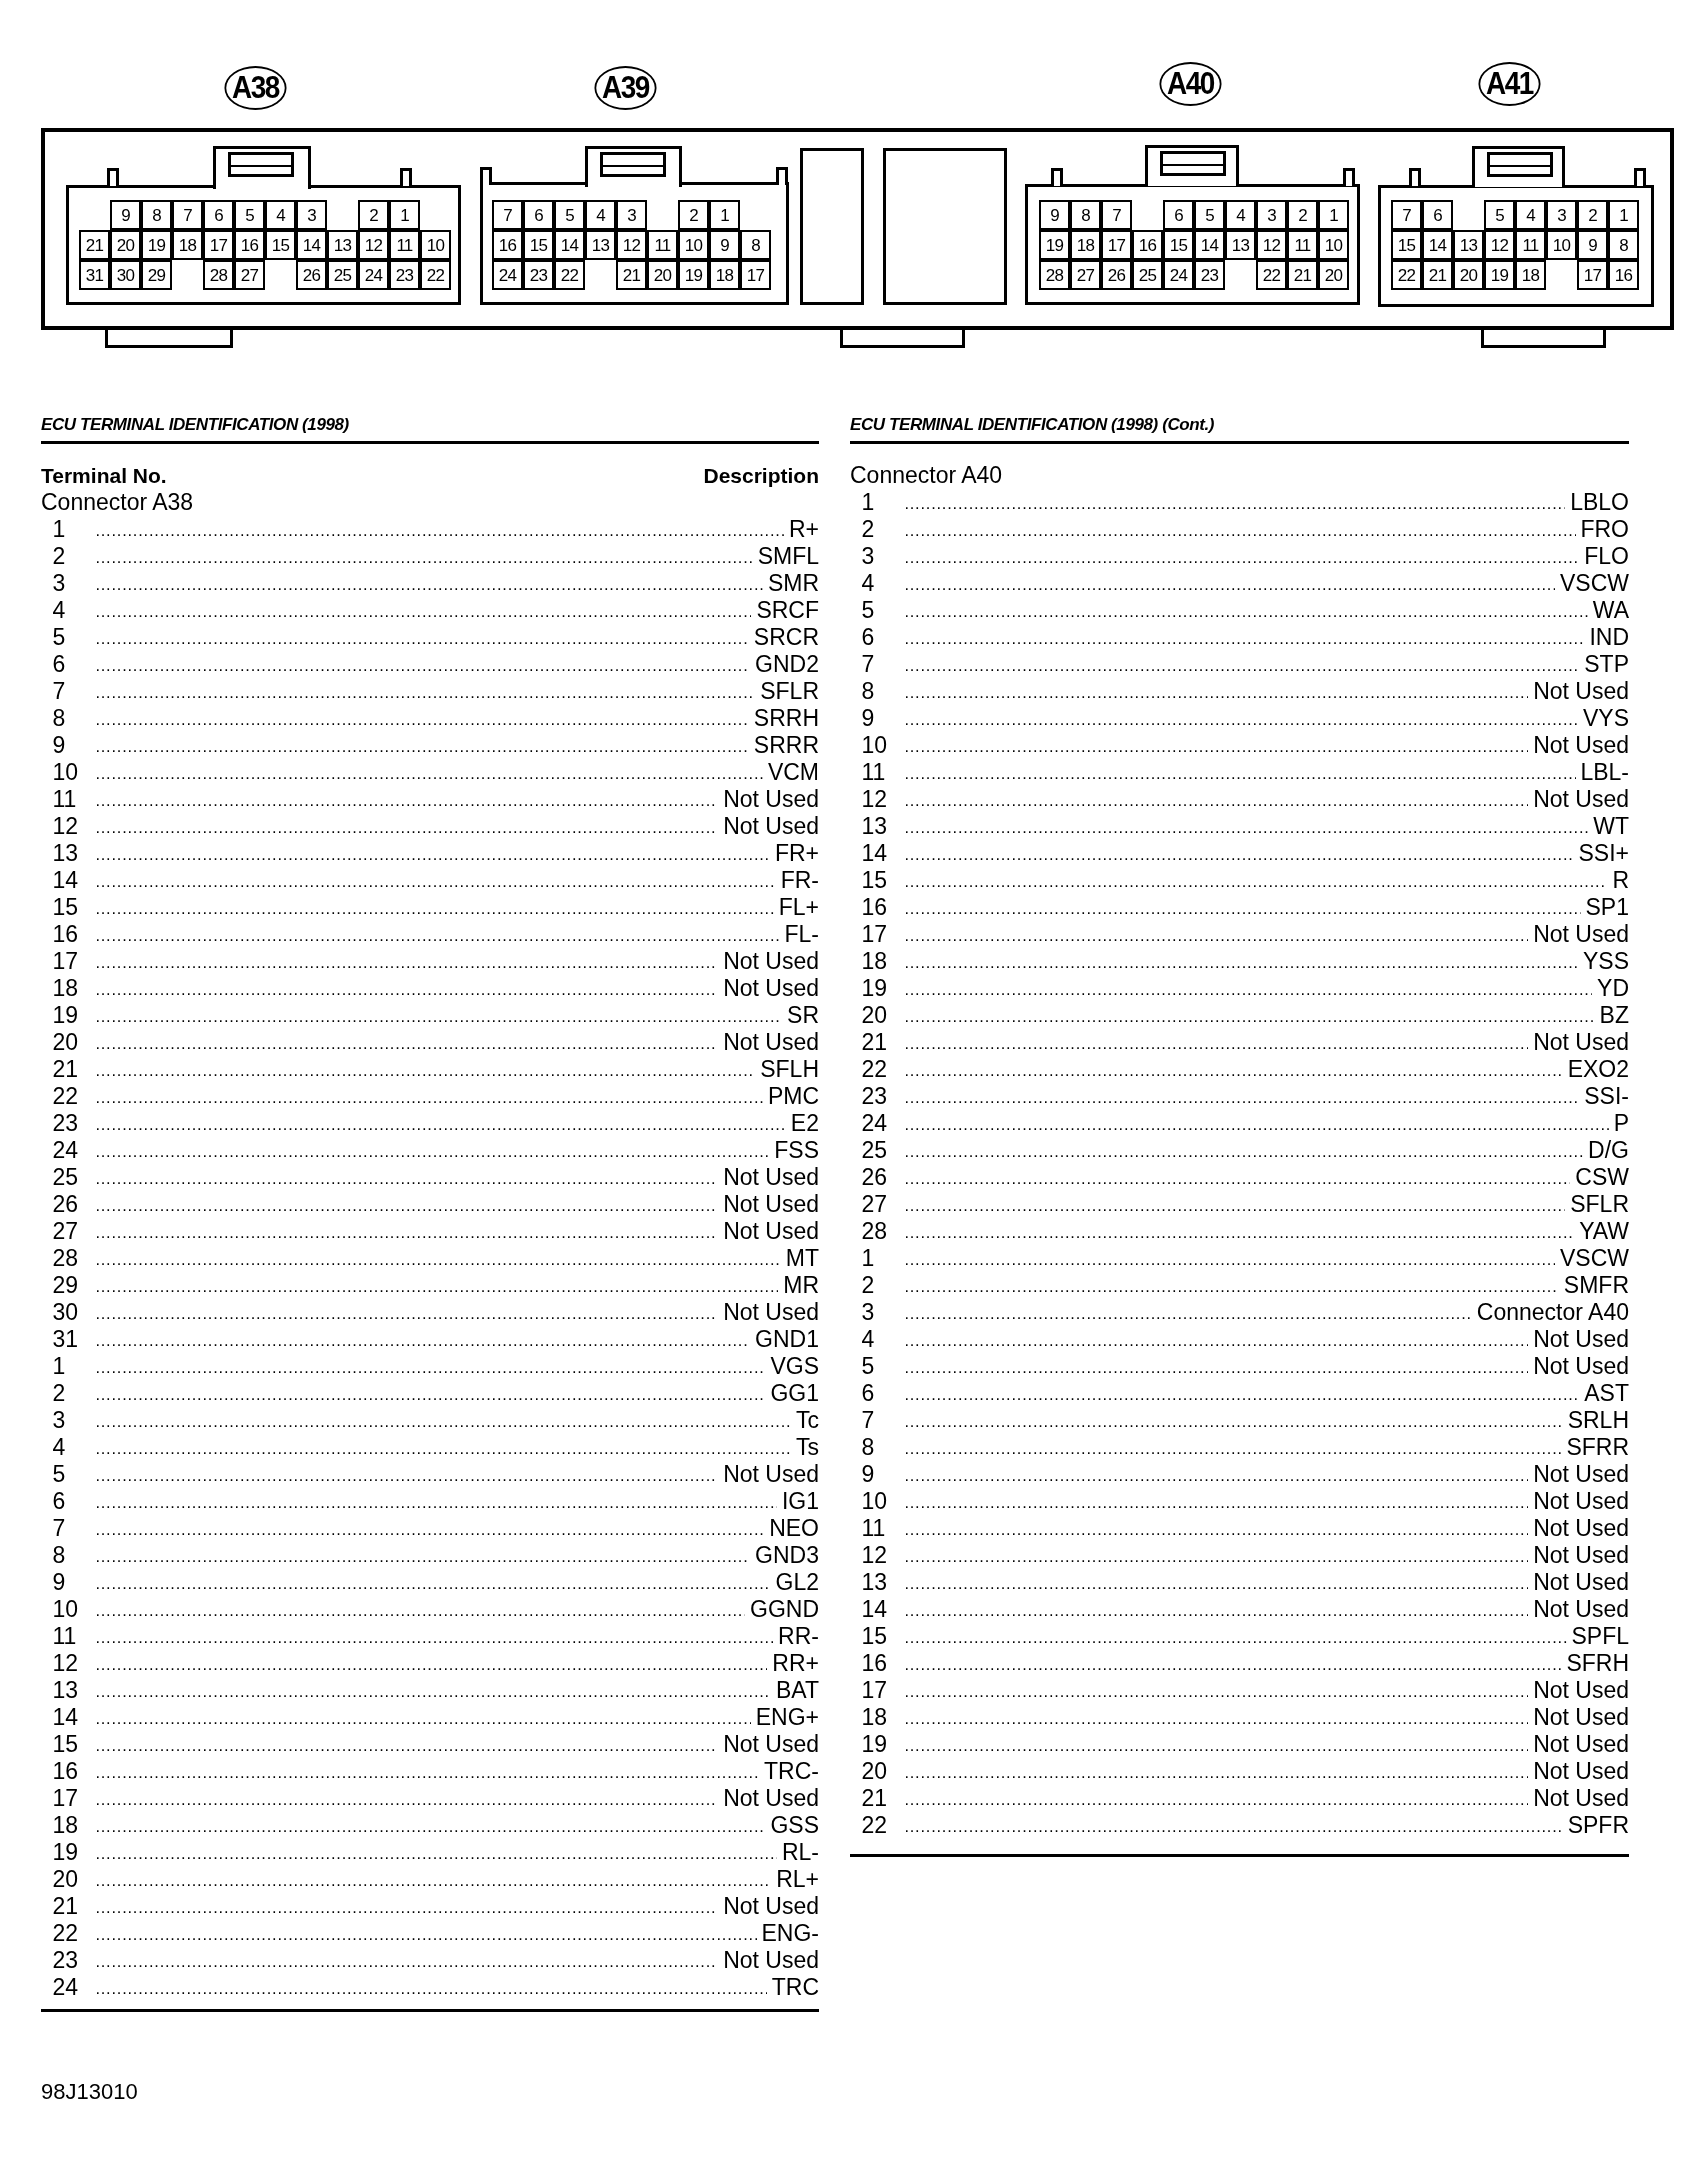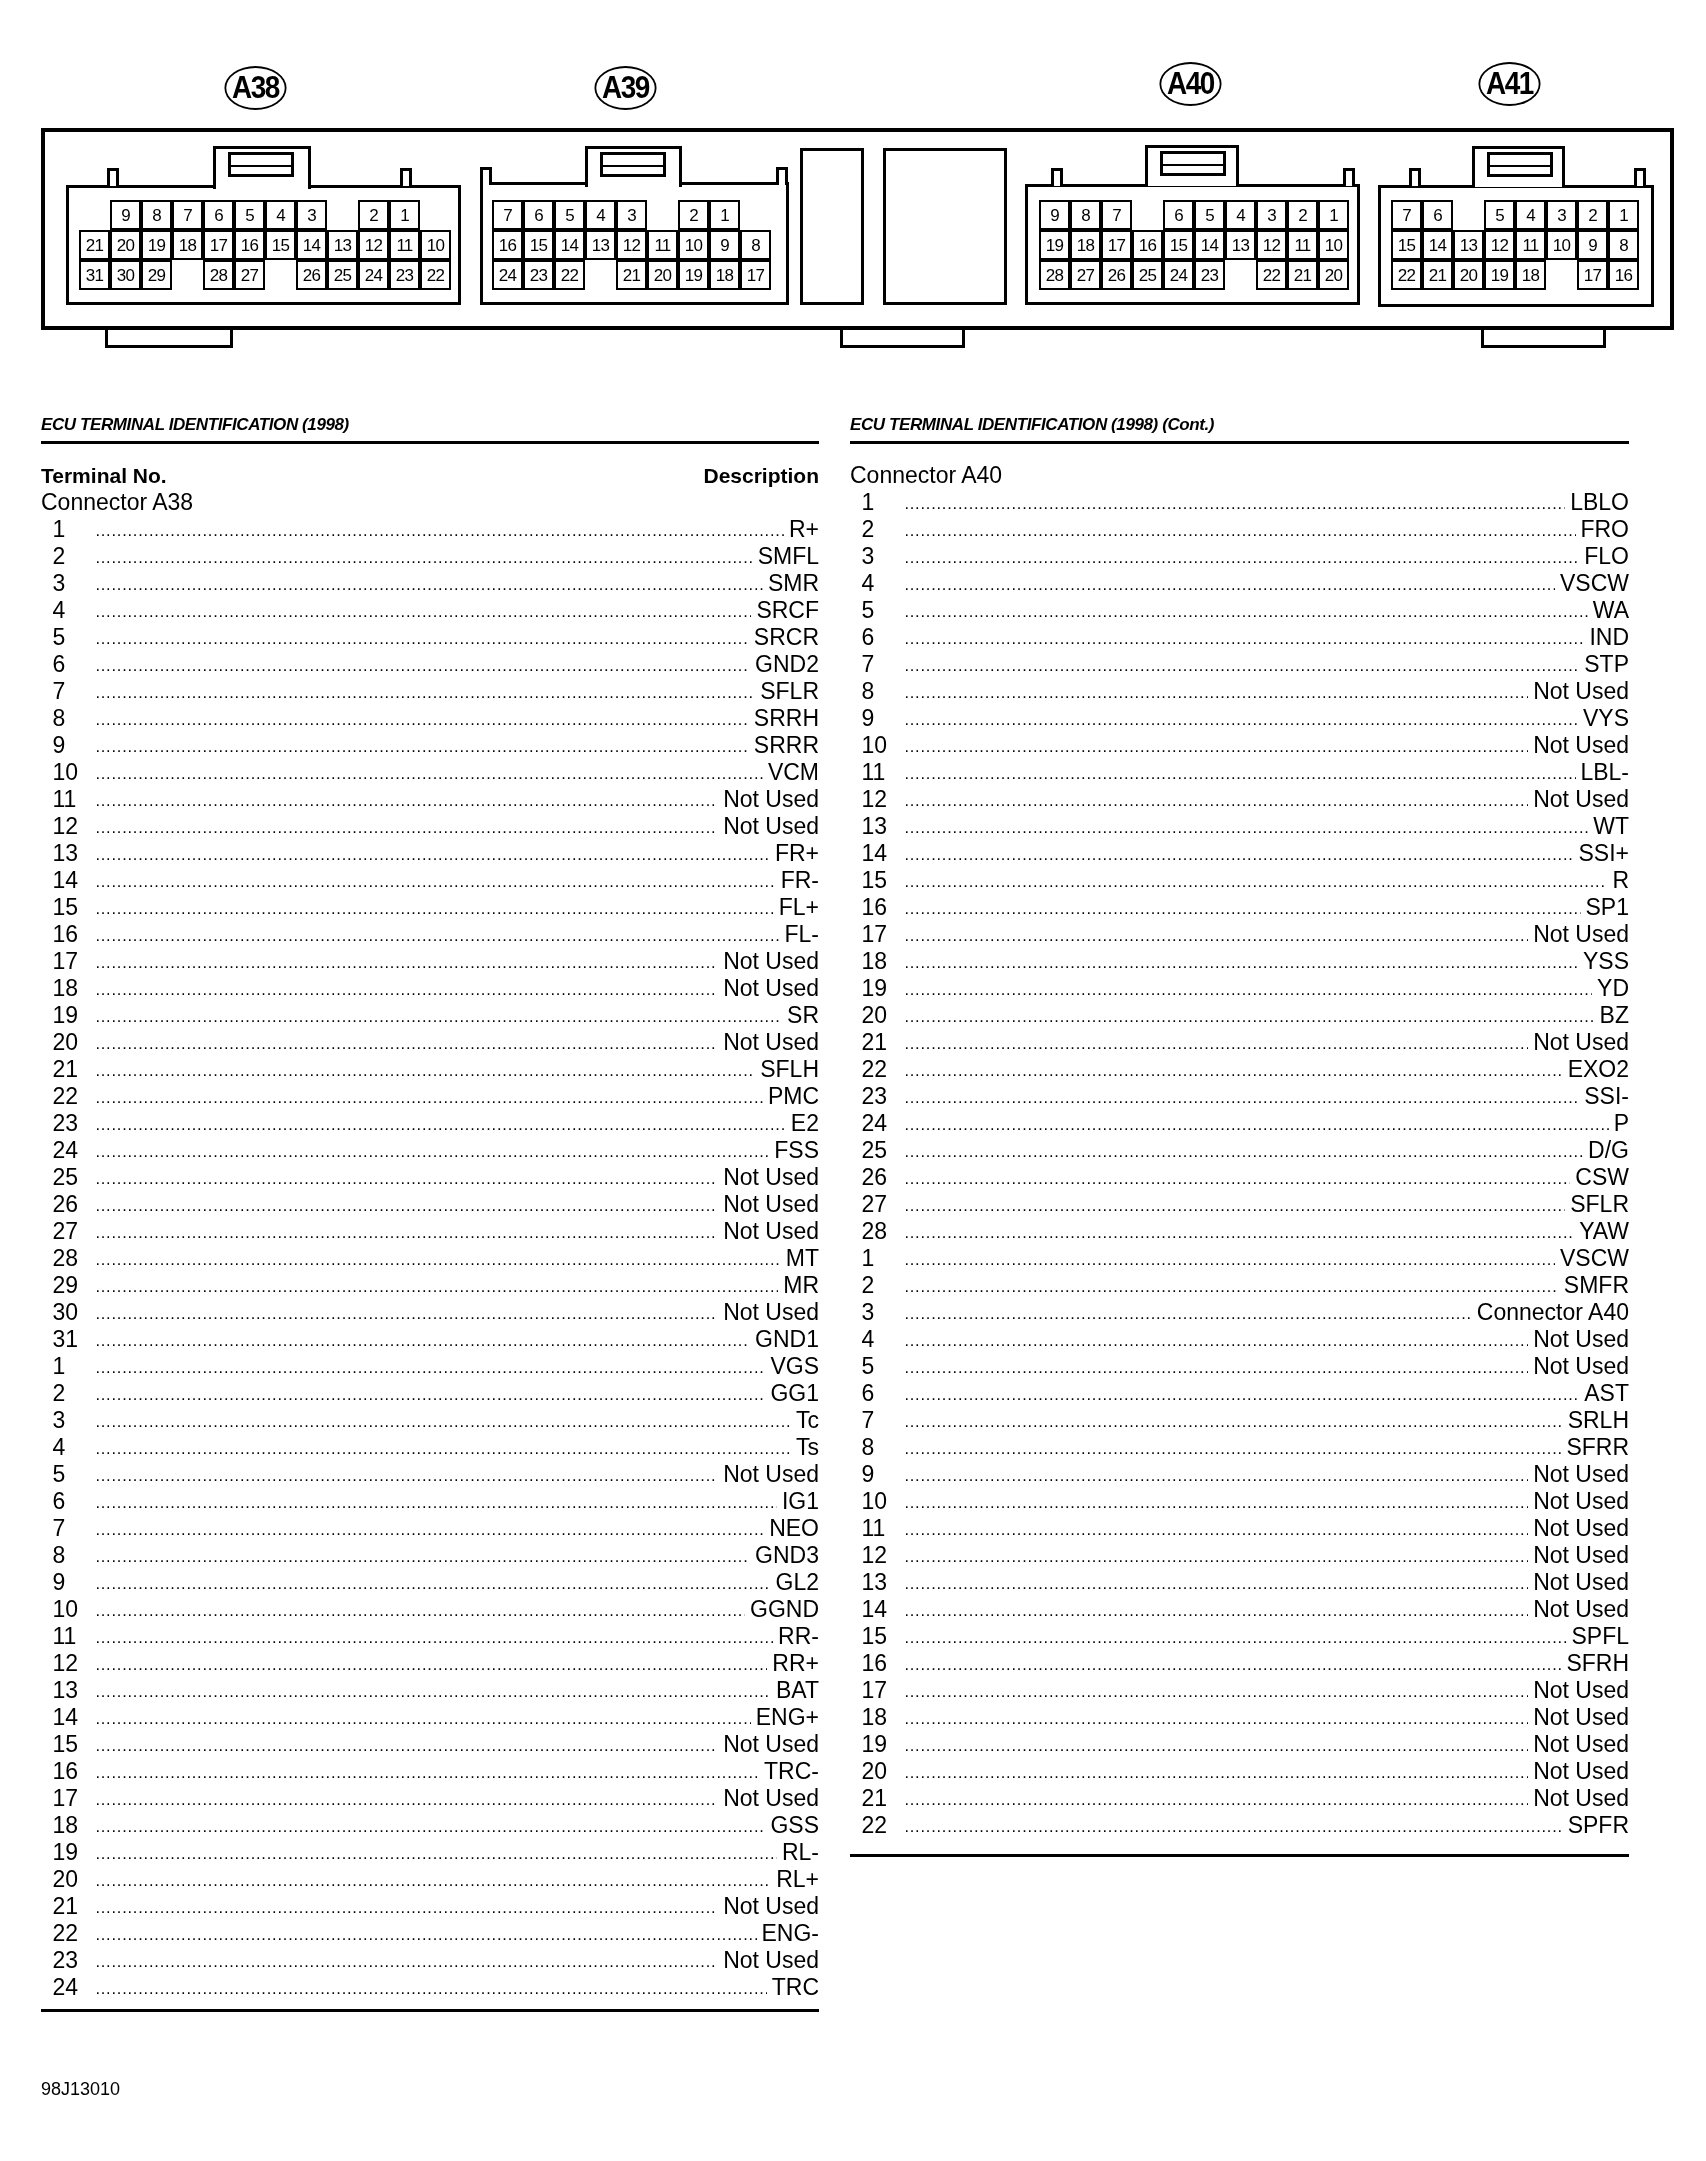--- a/index.html
+++ b/index.html
@@ -21,21 +21,21 @@
   .section{position:absolute;}
   .section-title{font-weight:bold;font-style:italic;font-size:17px;letter-spacing:-0.4px;height:29.5px;line-height:29.5px;}
   .rule{border-top:3.3px solid #000;margin-top:1.6px;}
   .col-head{display:flex;justify-content:space-between;font-weight:bold;font-size:21px;height:27px;line-height:27px;margin-top:18px;}
   .group-label{font-size:23px;height:27px;line-height:27px;}
   .row{display:flex;align-items:baseline;height:27px;line-height:27px;font-size:23px;}
   .row .num{width:38px;padding-left:11.5px;flex:none;}
   .row .dots{flex:1;overflow:hidden;white-space:nowrap;font-size:16.4px;letter-spacing:0.8px;margin:0 4.9px;position:relative;top:-1.6px;}
   .row .dots::before{content:"........................................................................................................................................................................................................................";}
   .row .desc{flex:none;text-align:right;}
-  .footer-code{position:absolute;left:41px;top:2079px;font-size:18px;}
+  .footer-code{position:absolute;left:41px;top:2079px;font-size:22px;}
 </style>
 </head>
 <body>
 
 <div>
 
   <div class="conn-label" style="left:221px;top:66px;">A38</div>
   <div class="conn-label" style="left:591px;top:66px;">A39</div>
   <div class="conn-label" style="left:1156px;top:62px;">A40</div>
   <div class="conn-label" style="left:1475px;top:62px;">A41</div>

